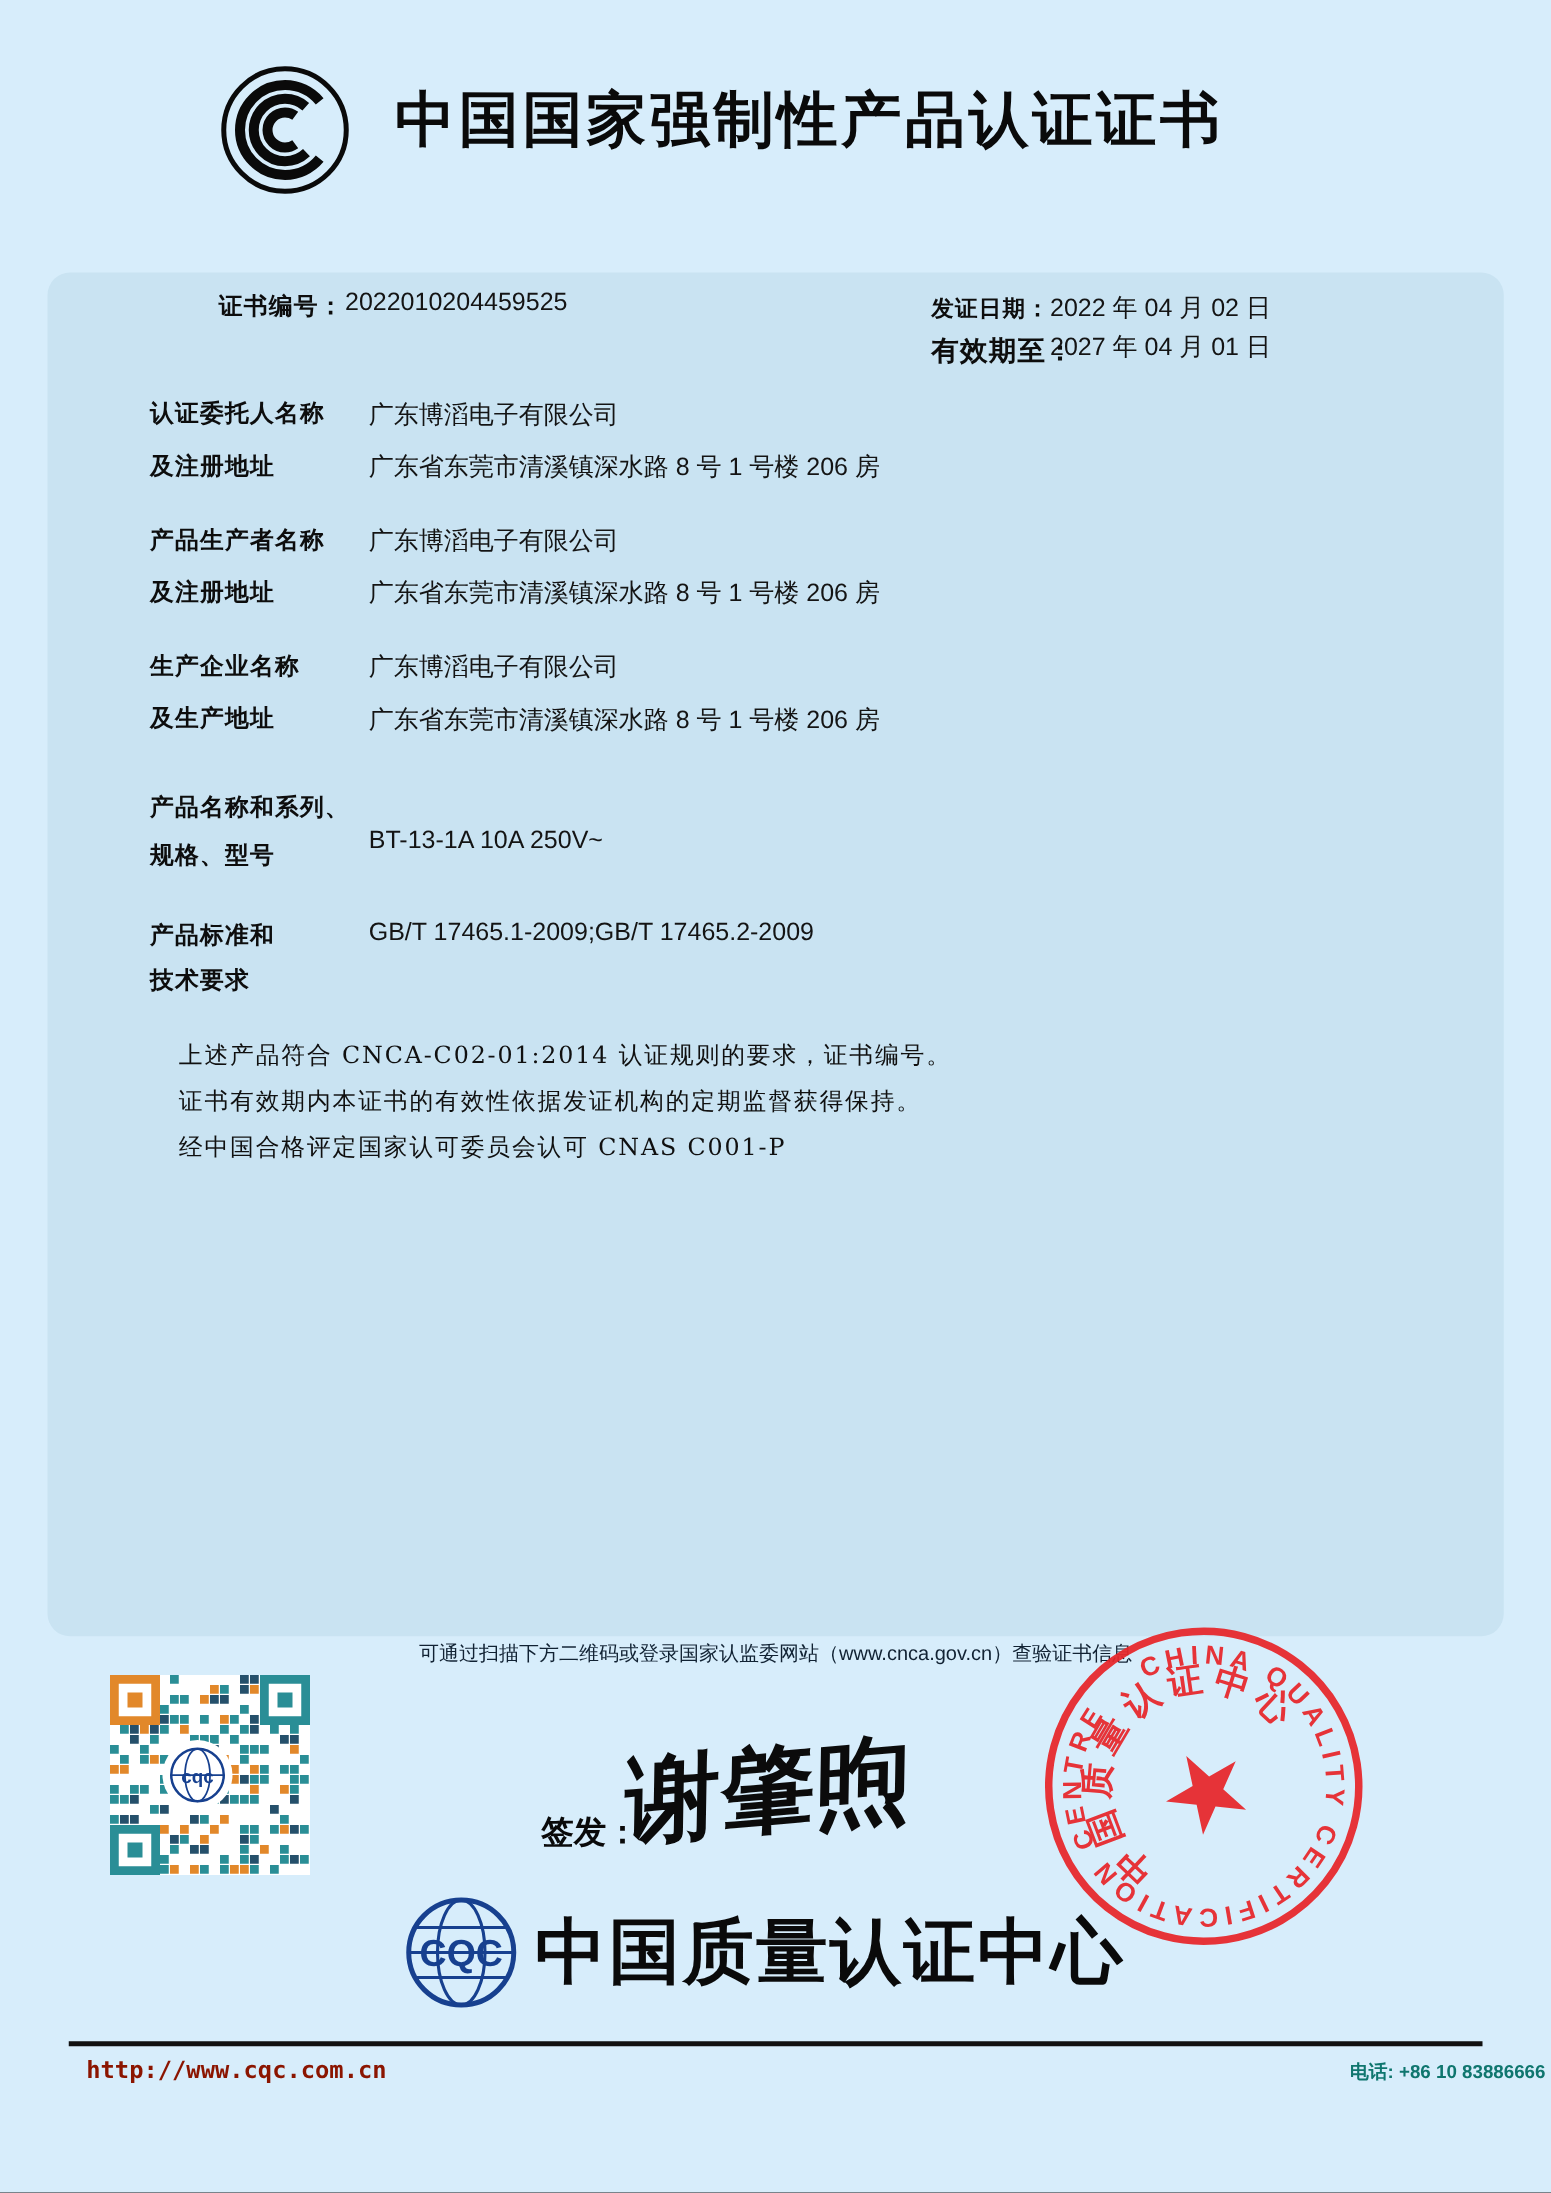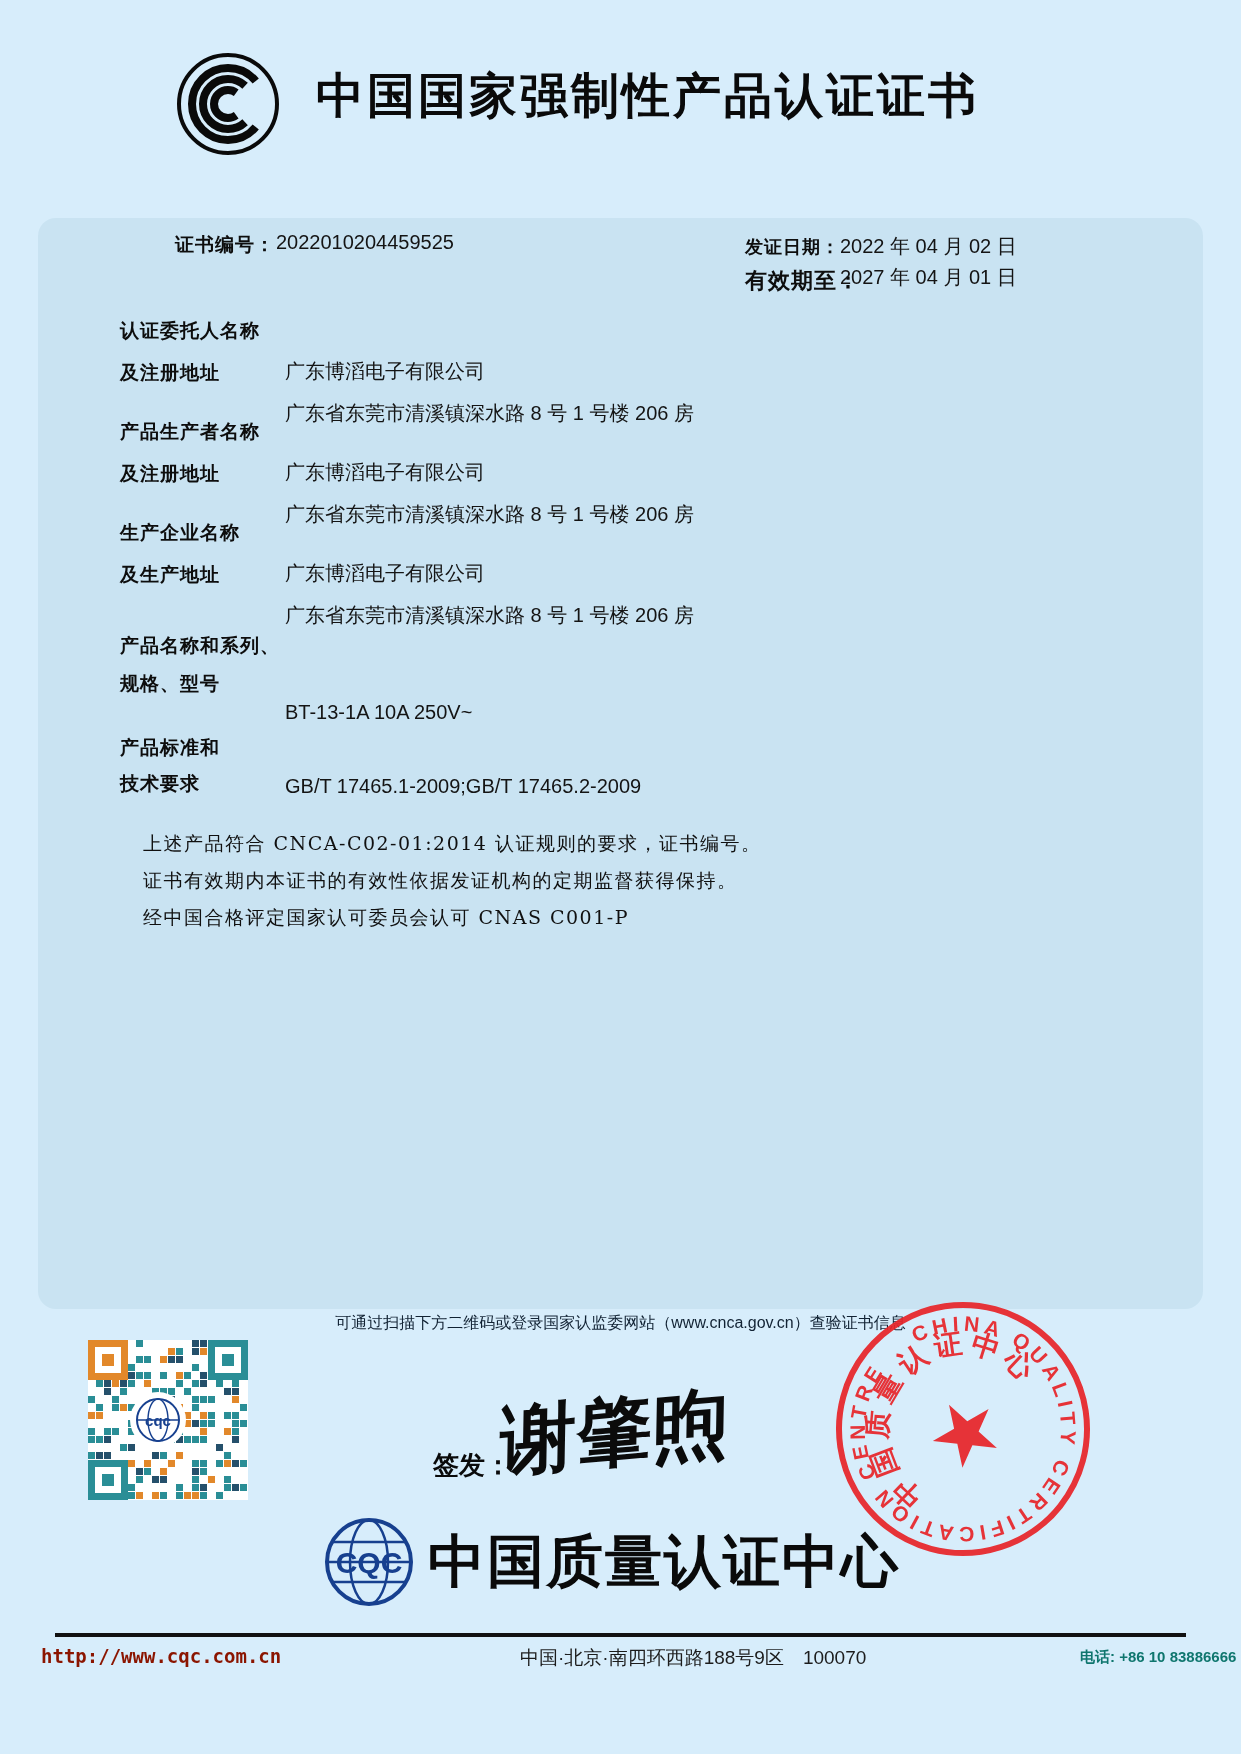--- a/index.html
+++ b/index.html
@@ -8,32 +8,32 @@
         border-right:2px solid #2a2a2a;border-bottom:3px solid #1c1c1c;}
   .abs{position:absolute;}
   
   #title{left:316px;top:64px;font-size:48px;font-weight:bold;color:#0a0a0a;letter-spacing:3px;}
   
   #panel{left:38px;top:218px;width:1165px;height:1091px;background:#c9e3f2;border-radius:18px;}
   .lbl{font-weight:bold;color:#0d0d0d;font-size:19px;letter-spacing:1px;}
   .kai{font-family:"DejaVu Serif","Liberation Serif",serif;}
   .val{color:#141414;font-size:20px;}
   .labelcol{left:120px;width:170px;}
-  .valuecol{left:285px;width:720px;margin-top:40px;}
+  .valuecol{left:295px;width:720px;}
   .stmt{left:143px;width:880px;font-size:19px;color:#101010;letter-spacing:1.5px;
         font-family:"DejaVu Serif","Liberation Serif",serif;}
   #note{left:0;top:1313px;width:100%;text-align:center;font-size:16px;color:#123;}
   
   #sign-label{left:433px;top:1448px;font-size:26px;font-weight:bold;color:#0a0a0a;}
   #signature{left:500px;top:1382px;font-size:76px;color:#0b0b0b;
              font-family:"DejaVu Serif",serif;transform:rotate(-5deg) skewX(-6deg);font-weight:bold;}
   #org-name{left:428px;top:1524px;font-size:57px;font-weight:bold;color:#0a0a0a;letter-spacing:2px;}
   
   #footer-rule{left:55px;top:1633px;width:1131px;height:4px;background:#111;}
-  #footer-url{left:41px;top:1645px;font-family:"DejaVu Sans Mono","Liberation Mono",monospace;
+  #footer-url{left:69px;top:1645px;font-family:"DejaVu Sans Mono","Liberation Mono",monospace;
               font-size:19px;color:#8b1500;font-weight:bold;}
   #footer-address{left:520px;top:1645px;font-size:19px;color:#1c1c1c;}
   #footer-phone{left:1080px;top:1648px;font-size:15px;color:#0f766e;font-weight:bold;}
   #stamp-wrap{left:832px;top:1298px;width:262px;height:262px;transform:rotate(-30deg);opacity:.93;}
   #qr-wrap{left:88px;top:1340px;width:160px;height:160px;}
   #qr-logo{left:42px;top:52px;width:56px;height:56px;background:#fff;border-radius:50%;
            display:flex;align-items:center;justify-content:center;}
 </style>
 </head>
 <body>
@@ -311,15 +311,14 @@
       </text>
       <text fill="#e8262a" font-size="28" font-weight="bold" letter-spacing="6" font-family="Liberation Sans,sans-serif">
         <textPath href="#stamp-inner-path" startOffset="8">中国质量认证中心</textPath>
       </text>
       <path fill="#e8262a" d="M131,103 l7.6,23.4 24.6,0 -19.9,14.5 7.6,23.4 -19.9,-14.5 -19.9,14.5 7.6,-23.4 -19.9,-14.5 24.6,0 z"></path>
     </svg>
   </div>
 
   <div class="abs" id="footer-rule"></div>
   <div class="abs" id="footer-url">http://www.cqc.com.cn</div>
-  <div class="abs" id="footer-address">中国·北京·南四环西路188号9区　100070</div>
   <div class="abs" id="footer-phone">电话: +86 10 83886666</div>
 </div>
 
 </body></html>

